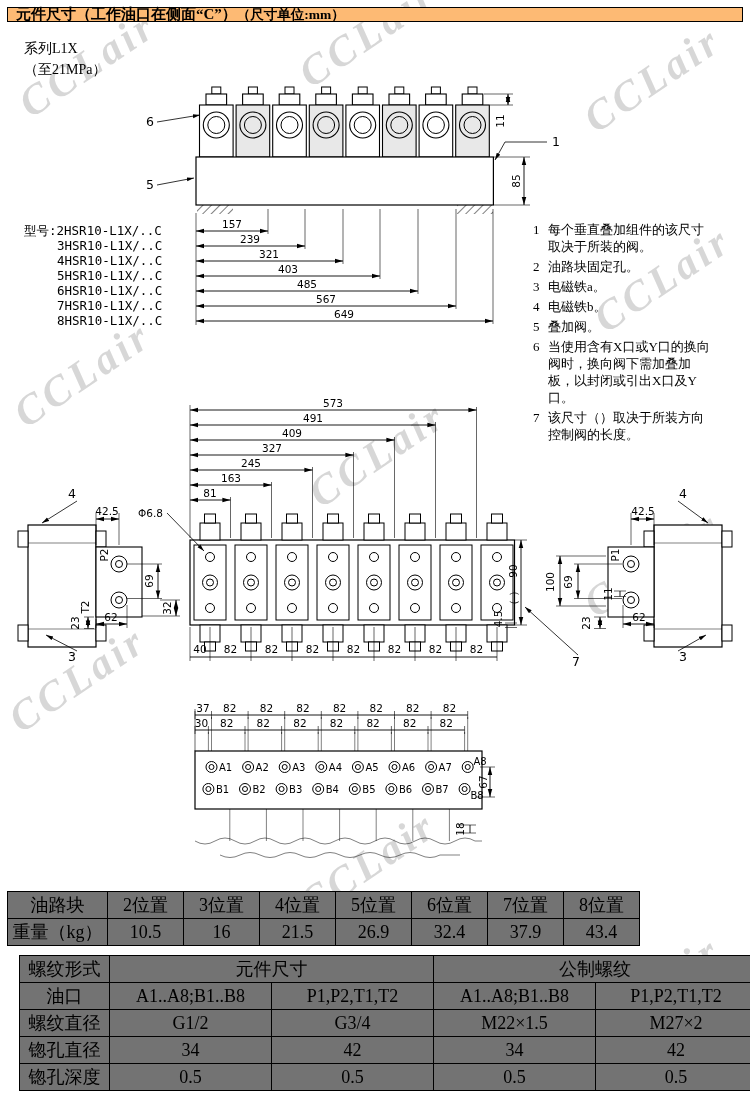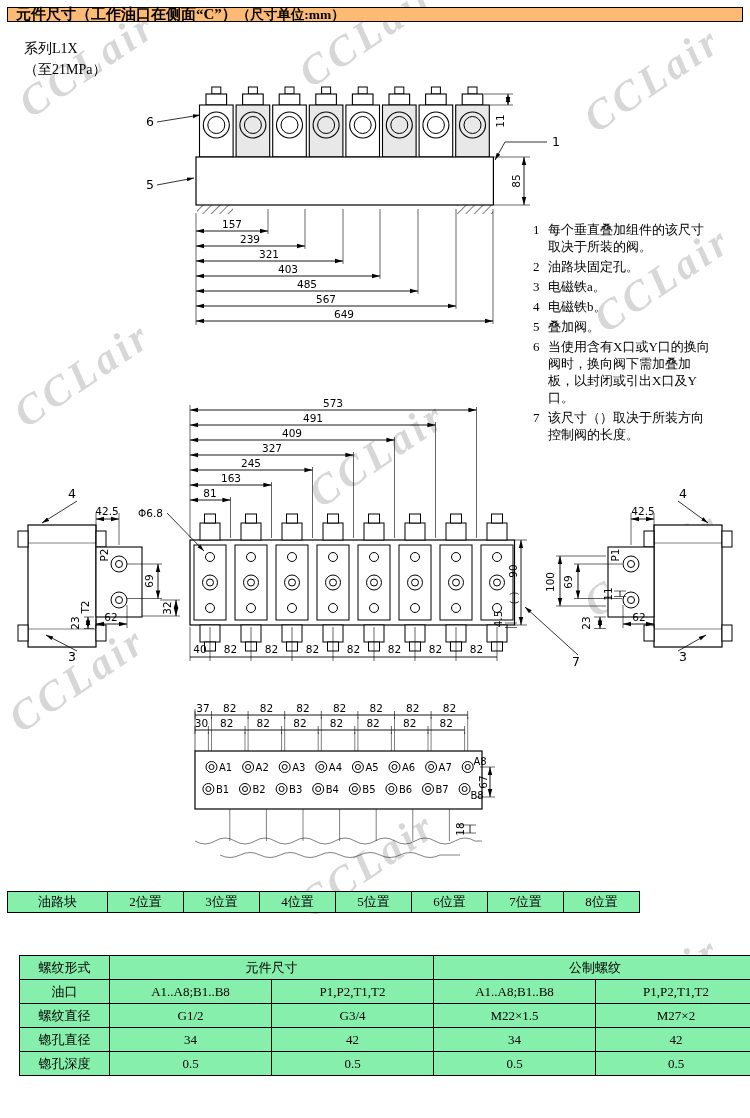--- a/index.html
+++ b/index.html
@@ -15,21 +15,21 @@
 .note{position:relative;padding-left:15px;margin-bottom:3px}
 .note b{position:absolute;left:0;font-weight:normal}
 svg{position:absolute;z-index:2}
 svg text{font-family:"DejaVu Sans",sans-serif;font-size:10.5px;fill:#000;stroke:none}
 svg text.co{font-size:12.5px}
 svg text.pl{font-size:10px}
 .dim{stroke:#000;stroke-width:0.9;fill:none}
 .ext{stroke:#000;stroke-width:0.6;fill:none}
 .thin{stroke:#000;stroke-width:0.5;fill:none}
 .ld{stroke:#000;stroke-width:0.8;fill:none}
-table{border-collapse:collapse;table-layout:fixed;font-size:13px;position:absolute;background:#86efac;z-index:2}
+table{border-collapse:collapse;table-layout:fixed;font-size:18px;position:absolute;background:#737373;z-index:2}
 td{border:1px solid #000;text-align:center;padding:1px 2px;height:20px;overflow:hidden}
 .t1{left:7px;top:891px;width:632px}
 .t2{left:19px;top:955px;width:737px}
 .t2 td{height:24px}
 .wm{position:absolute;transform:rotate(-34deg);font:italic 700 42px "Liberation Serif",serif;color:#8f8f8f;opacity:.35;letter-spacing:4px;pointer-events:none;white-space:nowrap;z-index:1}
 </style>
 </head>
 <body>
 
 <div class="page">
@@ -49,20 +49,29 @@
   <div class="abs titlebar">
     <span>元件尺寸（工作油口在侧面“C”）</span>
     <span class="unit">（尺寸单位:mm）</span>
   </div>
 
   <div class="abs series">
     <div>系列L1X</div>
     <div>（至21MPa）</div>
   </div>
 
+  <div class="abs models">
+    <div><span>型号:</span><span>2HSR10-L1X/..C</span></div>
+    <div class="ind">3HSR10-L1X/..C</div>
+    <div class="ind">4HSR10-L1X/..C</div>
+    <div class="ind">5HSR10-L1X/..C</div>
+    <div class="ind">6HSR10-L1X/..C</div>
+    <div class="ind">7HSR10-L1X/..C</div>
+    <div class="ind">8HSR10-L1X/..C</div>
+  </div>
 
   <div class="abs notes">
     <div class="note"><b>1</b><span>每个垂直叠加组件的该尺寸取决于所装的阀。</span></div>
     <div class="note"><b>2</b><span>油路块固定孔。</span></div>
     <div class="note"><b>3</b><span>电磁铁a。</span></div>
     <div class="note"><b>4</b><span>电磁铁b。</span></div>
     <div class="note"><b>5</b><span>叠加阀。</span></div>
     <div class="note"><b>6</b><span>当使用含有X口或Y口的换向阀时，换向阀下需加叠加板，以封闭或引出X口及Y口。</span></div>
     <div class="note"><b>7</b><span>该尺寸（）取决于所装方向控制阀的长度。</span></div>
   </div>
@@ -461,20 +470,30 @@
         <tr>
       <td>油路块</td>
       <td>2位置</td>
       <td>3位置</td>
       <td>4位置</td>
       <td>5位置</td>
       <td>6位置</td>
       <td>7位置</td>
       <td>8位置</td>
     </tr>
+    <tr>
+      <td>重量（kg）</td>
+      <td>10.5</td>
+      <td>16</td>
+      <td>21.5</td>
+      <td>26.9</td>
+      <td>32.4</td>
+      <td>37.9</td>
+      <td>43.4</td>
+    </tr>
   </tbody>
     </table>
 
   <table class="t2">
     <colgroup>
         <col style="width:90px">
         <col style="width:162px">
         <col style="width:162px">
         <col style="width:162px">
         <col style="width:161px">

